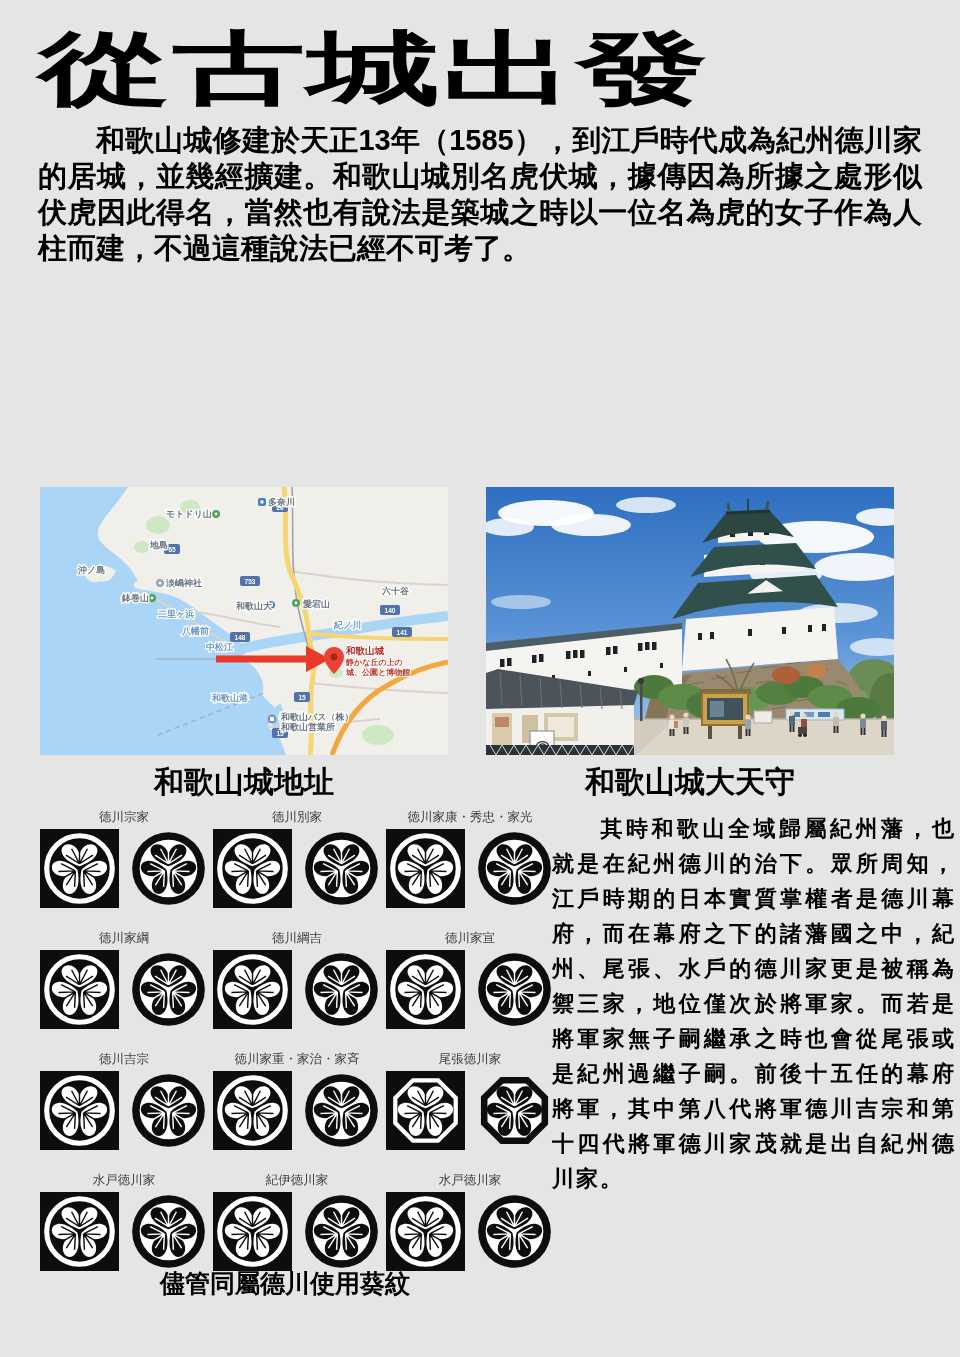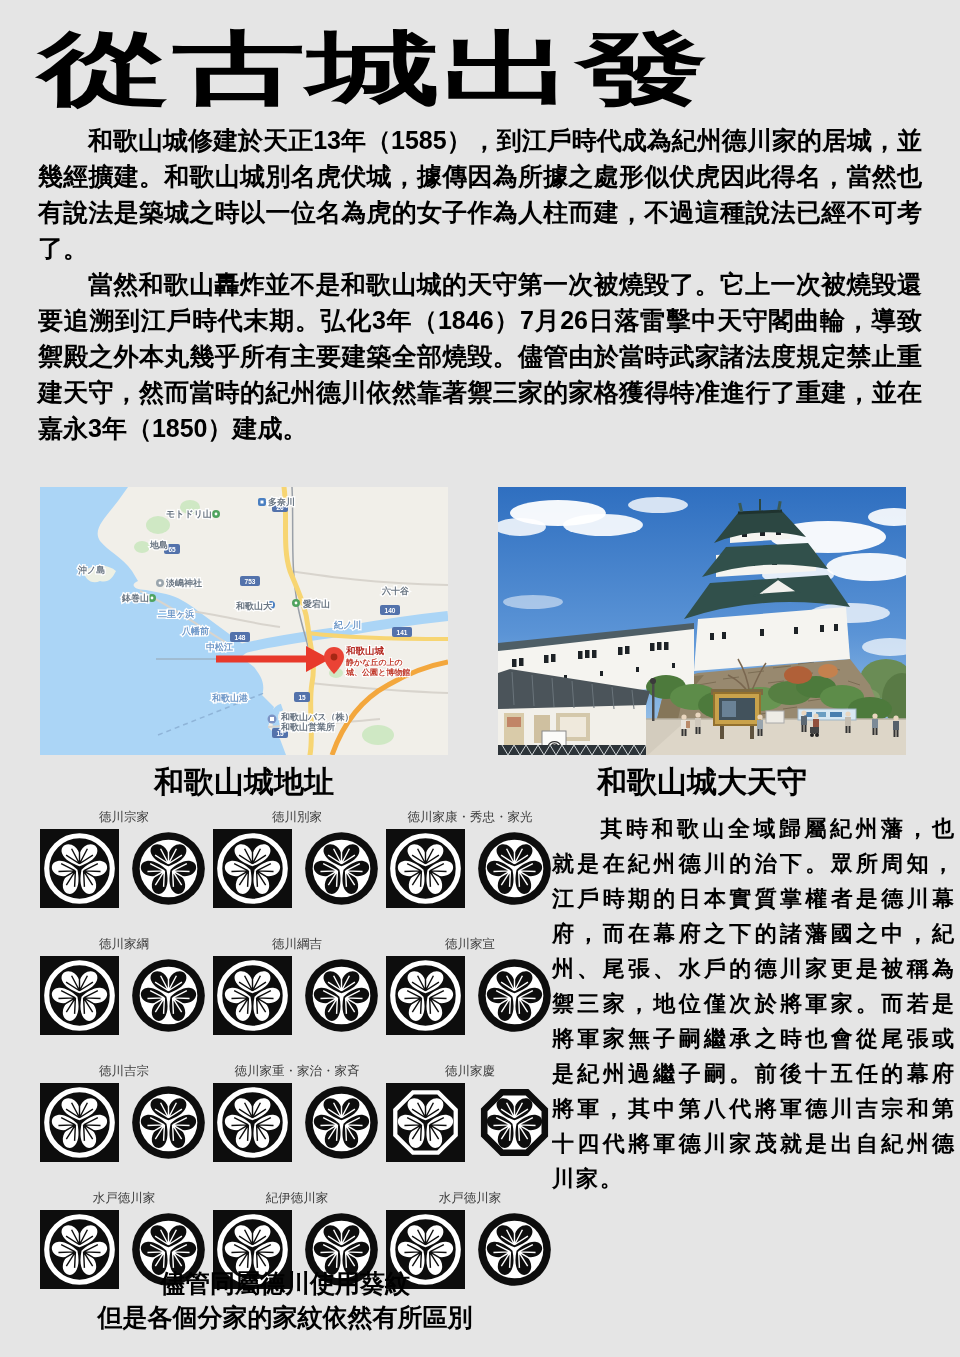--- a/index.html
+++ b/index.html
@@ -1,29 +1,29 @@
 <!DOCTYPE html>
 <html><head>
 <meta charset="utf-8">
 <style>
   html,body{margin:0;padding:0;background:#fff;}
   .page{position:relative;width:960px;height:1357px;background:#e5e5e5;overflow:hidden;
         font-family:"Liberation Sans","DejaVu Sans",sans-serif;color:#000;}
   .title{position:absolute;left:38px;top:16px;margin:0;font-size:80px;font-weight:900;
          letter-spacing:1px;white-space:nowrap;transform:scaleX(1.66);transform-origin:left top;}
-  .body-text{position:absolute;left:38px;top:122px;width:884px;font-size:25px;font-weight:700;
+  .body-text{position:absolute;left:38px;top:122px;width:884px;font-size:29px;font-weight:700;
              line-height:36px;text-align:justify;}
   .body-text p{margin:0;text-indent:2em;}
   .fig{position:absolute;top:487px;width:408px;margin:0;}
   .fig-map{left:40px;}
-  .fig-photo{left:498px;}
+  .fig-photo{left:486px;}
   .fig svg{display:block;width:408px;height:268px;}
   figcaption{margin-top:7px;text-align:center;font-size:30px;font-weight:700;}
   .crests{position:absolute;left:40px;top:809px;width:514px;display:flex;flex-wrap:wrap;
-          justify-content:space-between;row-gap:28px;}
+          justify-content:space-between;row-gap:22px;}
   .crest-group{width:168px;display:flex;flex-direction:column;align-items:center;}
   .crest-label{font-size:12.5px;color:#3c3c3c;white-space:nowrap;margin-bottom:3px;}
   .crest-tiles{display:flex;gap:10px;align-items:center;}
   .crest-tiles svg{width:79px;height:79px;display:block;}
   .crest-caption{position:absolute;left:28px;top:1266px;width:514px;text-align:center;
                  font-size:25px;font-weight:700;line-height:34px;}
   .sidebar{position:absolute;left:552px;top:811px;width:404px;font-size:22px;font-weight:700;
            line-height:35px;letter-spacing:2px;text-align:justify;text-indent:2.2em;}
   .map-label{font-size:9px;font-weight:600;fill:#6a7683;stroke:#fff;stroke-width:2.5px;paint-order:stroke;}
   .map-label-blue{fill:#7099c9;}
@@ -33,21 +33,20 @@
 </style>
 </head>
 <body>
 
 <div class="page">
 
   <h1 class="title">從古城出發</h1>
 
   <div class="body-text">
     <p>和歌山城修建於天正13年（1585），到江戶時代成為紀州德川家的居城，並幾經擴建。和歌山城別名虎伏城，據傳因為所據之處形似伏虎因此得名，當然也有說法是築城之時以一位名為虎的女子作為人柱而建，不過這種說法已經不可考了。</p>
-    <p>當然和歌山轟炸並不是和歌山城的天守第一次被燒毀了。它上一次被燒毀還要追溯到江戶時代末期。弘化3年（1846）7月26日落雷擊中天守閣曲輪，導致禦殿之外本丸幾乎所有主要建築全部燒毀。儘管由於當時武家諸法度規定禁止重建天守，然而當時的紀州德川依然靠著禦三家的家格獲得特准進行了重建，並在嘉永3年（1850）建成。</p>
   </div>
 
   <figure class="fig fig-map">
     <svg viewBox="0 0 408 268" aria-hidden="true">
       <rect width="408" height="268" fill="#abd5f6"></rect>
       <path fill="#f1efe9" d="M88,0 L78,14 C66,30 52,42 60,54 C68,64 82,70 92,84 L98,94 C90,97 93,103 106,103 L126,107 C138,110 148,116 158,124 L196,152 L210,163 L201,170 L214,180 C220,188 226,196 222,208 L234,220 L228,240 L240,252 L246,268 L408,268 L408,0 Z"></path>
       <path fill="#edf0e4" d="M104,58 C112,52 128,52 134,57 C128,64 110,65 104,58 Z"></path>
       <path fill="#edf0e4" d="M44,84 C54,76 70,78 76,84 C72,92 68,96 60,94 C52,98 44,92 44,84 Z"></path>
       <g fill="#cfe8c4">
         <ellipse cx="118" cy="38" rx="12" ry="9"></ellipse>
@@ -659,21 +658,21 @@
               <path d="M50,44 L50,24 M50,44 L40,25 M50,44 L60,25 M50,44 L33,33 M50,44 L67,33" stroke="#fff" stroke-width="1.8" fill="none"></path>
             </g>
             <g transform="rotate(240 50 50)">
               <path d="M50,47 C41,44 31,39 28,31 C25,23 32,17 40,20 C45,22 48,26 50,31 C52,26 55,22 60,20 C68,17 75,23 72,31 C69,39 59,44 50,47 Z" fill="#0d0d0d"></path>
               <path d="M50,44 L50,24 M50,44 L40,25 M50,44 L60,25 M50,44 L33,33 M50,44 L67,33" stroke="#fff" stroke-width="1.8" fill="none"></path>
             </g>
           </svg>
         </div>
     </div>
     <div class="crest-group">
-      <div class="crest-label">徳川家慶</div>
+      <div class="crest-label">尾張徳川家</div>
       <div class="crest-tiles">
           <svg viewBox="0 0 100 100">
             <rect width="100" height="100" fill="#0d0d0d"></rect>
             <polygon points="67.6,7.5 92.5,32.4 92.5,67.6 67.6,92.5 32.4,92.5 7.5,67.6 7.5,32.4 32.4,7.5" fill="none" stroke="#fff" stroke-width="6" transform="translate(50 50) scale(0.9) translate(-50 -50)"></polygon>
             <g transform="rotate(0 50 50)">
               <path d="M50,47 C41,44 31,39 28,31 C25,23 32,17 40,20 C45,22 48,26 50,31 C52,26 55,22 60,20 C68,17 75,23 72,31 C69,39 59,44 50,47 Z" fill="#fff"></path>
               <path d="M50,44 L50,24 M50,44 L40,25 M50,44 L60,25 M50,44 L33,33 M50,44 L67,33" stroke="#0d0d0d" stroke-width="1.8" fill="none"></path>
             </g>
             <g transform="rotate(120 50 50)">
               <path d="M50,47 C41,44 31,39 28,31 C25,23 32,17 40,20 C45,22 48,26 50,31 C52,26 55,22 60,20 C68,17 75,23 72,31 C69,39 59,44 50,47 Z" fill="#fff"></path>
@@ -810,18 +809,17 @@
               <path d="M50,47 C41,44 31,39 28,31 C25,23 32,17 40,20 C45,22 48,26 50,31 C52,26 55,22 60,20 C68,17 75,23 72,31 C69,39 59,44 50,47 Z" fill="#0d0d0d"></path>
               <path d="M50,44 L50,24 M50,44 L40,25 M50,44 L60,25 M50,44 L33,33 M50,44 L67,33" stroke="#fff" stroke-width="1.8" fill="none"></path>
             </g>
           </svg>
         </div>
     </div>
   </section>
 
   <div class="crest-caption">
     <div>儘管同屬德川使用葵紋</div>
-    <div>但是各個分家的家紋依然有所區別</div>
   </div>
 
   <div class="sidebar">其時和歌山全域歸屬紀州藩，也就是在紀州德川的治下。眾所周知，江戶時期的日本實質掌權者是德川幕府，而在幕府之下的諸藩國之中，紀州、尾張、水戶的德川家更是被稱為禦三家，地位僅次於將軍家。而若是將軍家無子嗣繼承之時也會從尾張或是紀州過繼子嗣。前後十五任的幕府將軍，其中第八代將軍德川吉宗和第十四代將軍德川家茂就是出自紀州德川家。</div>
 
 </div>
 
 </body></html>

